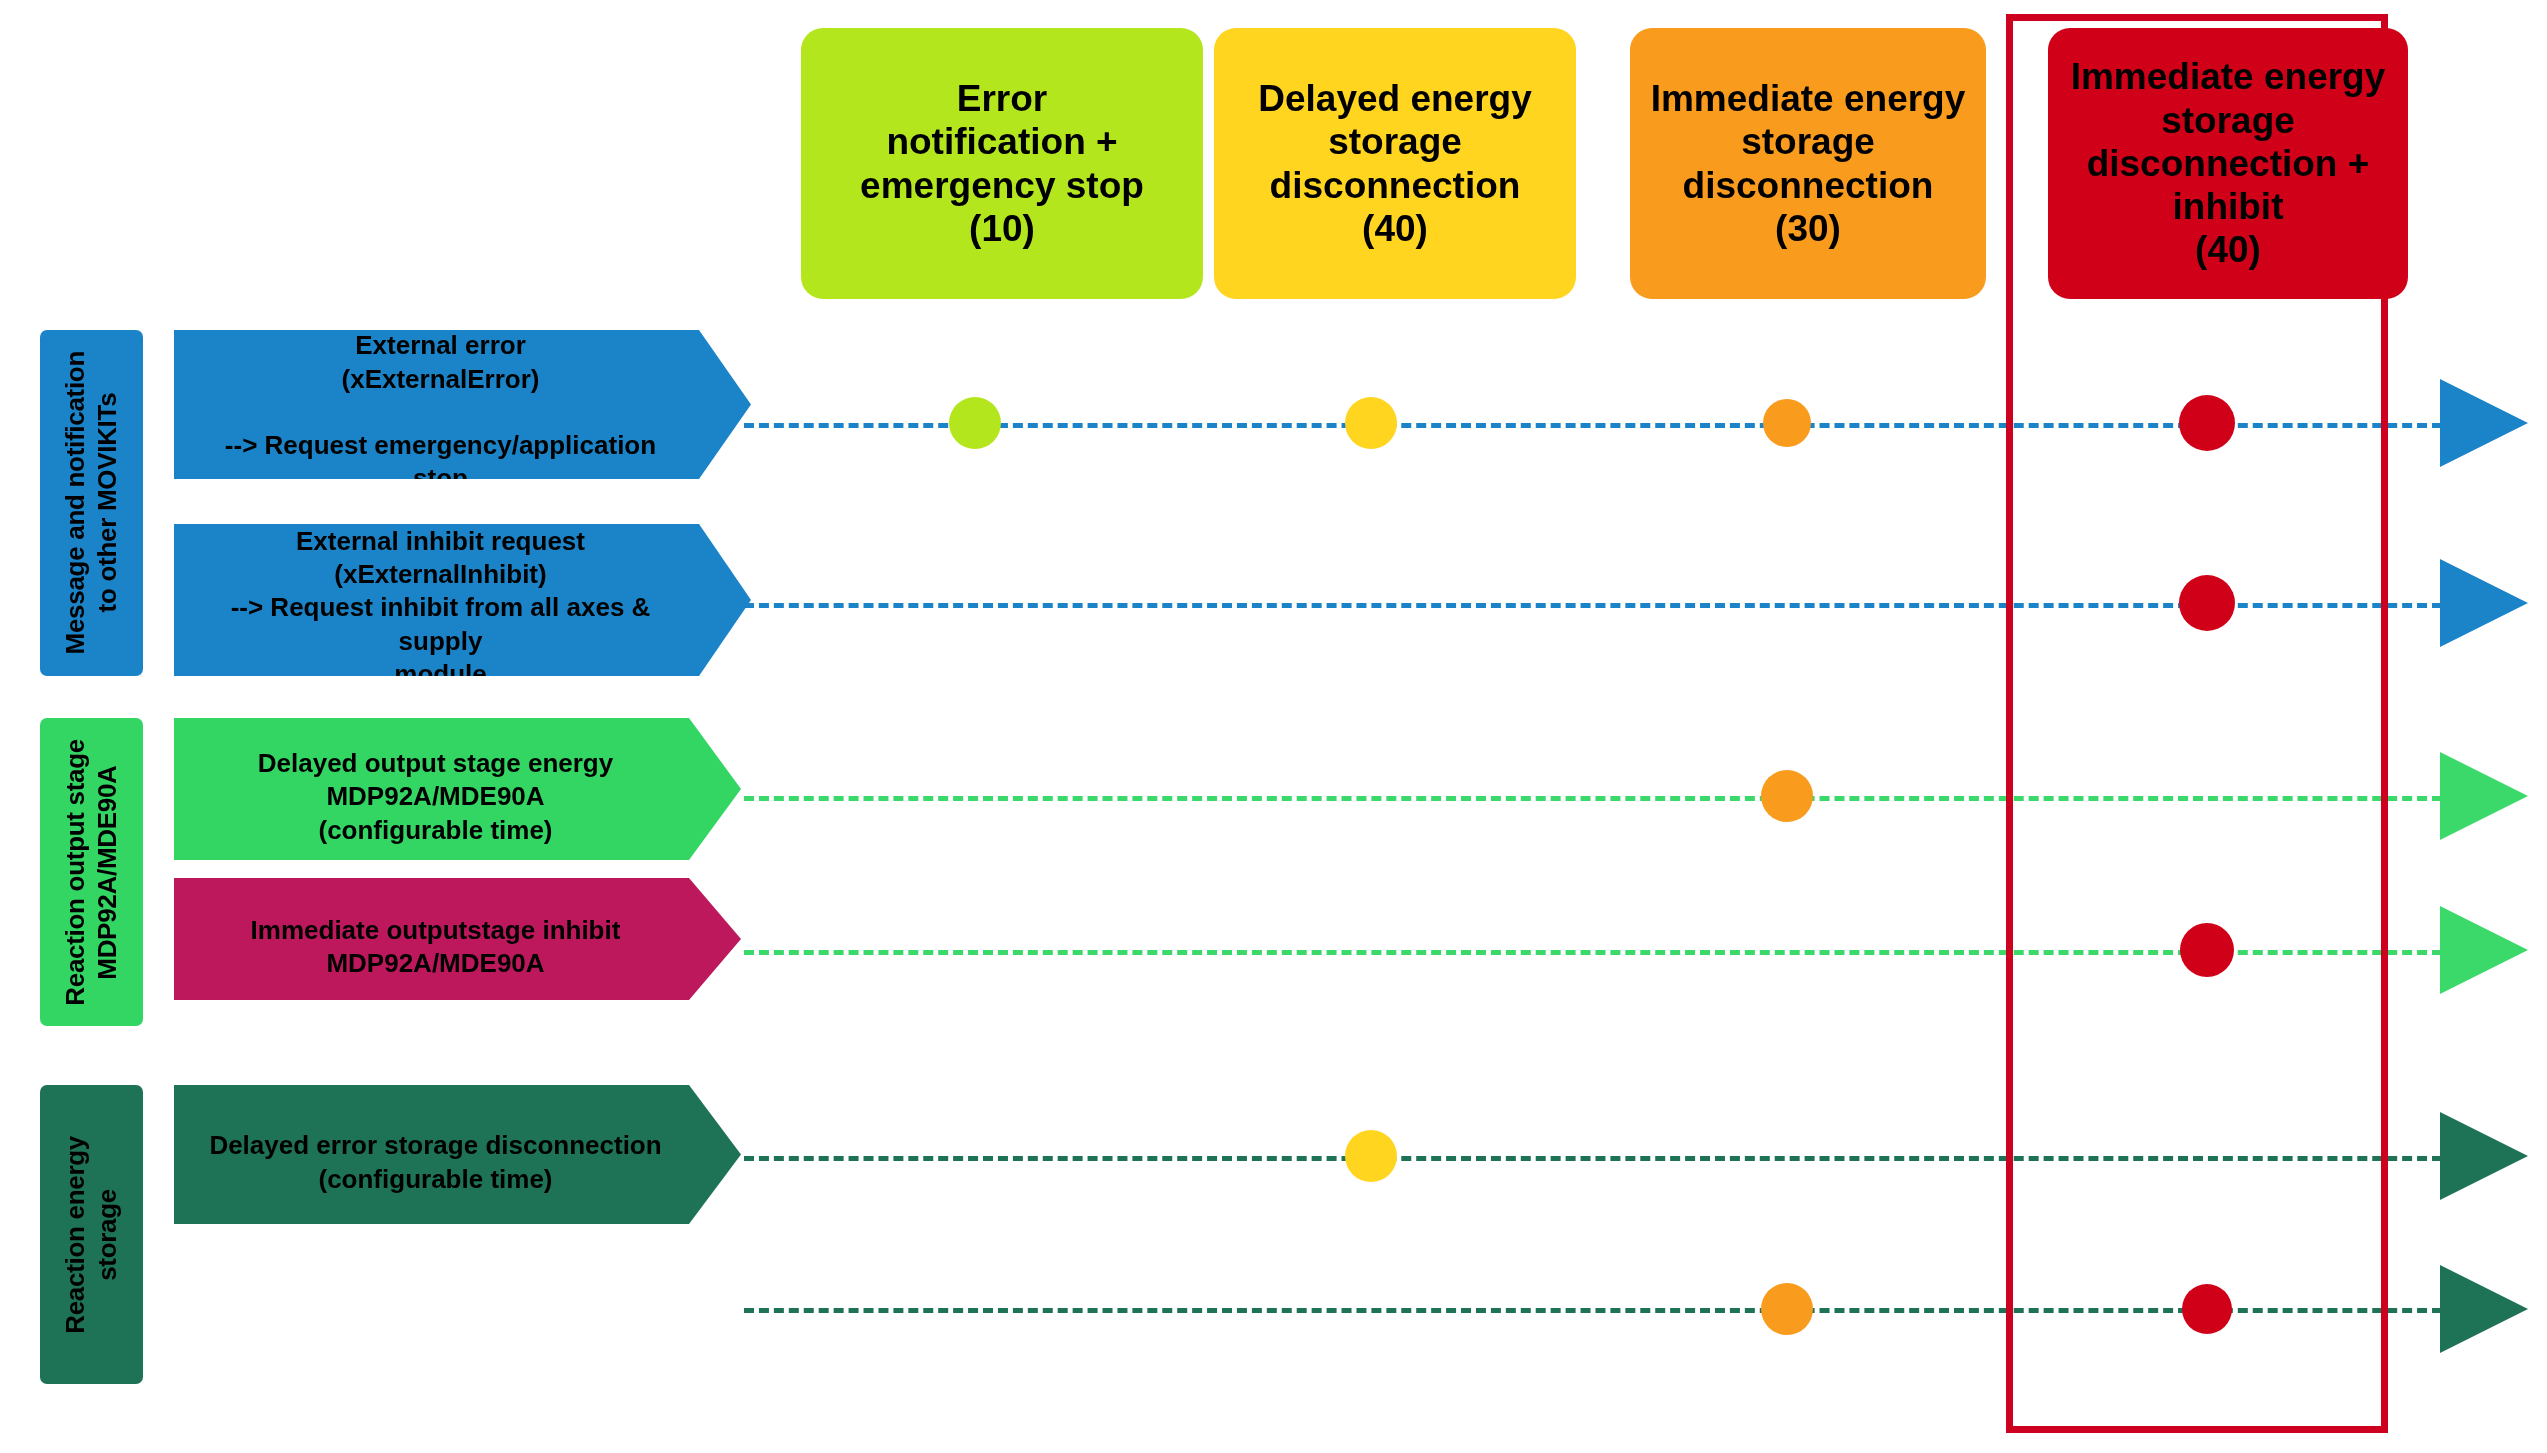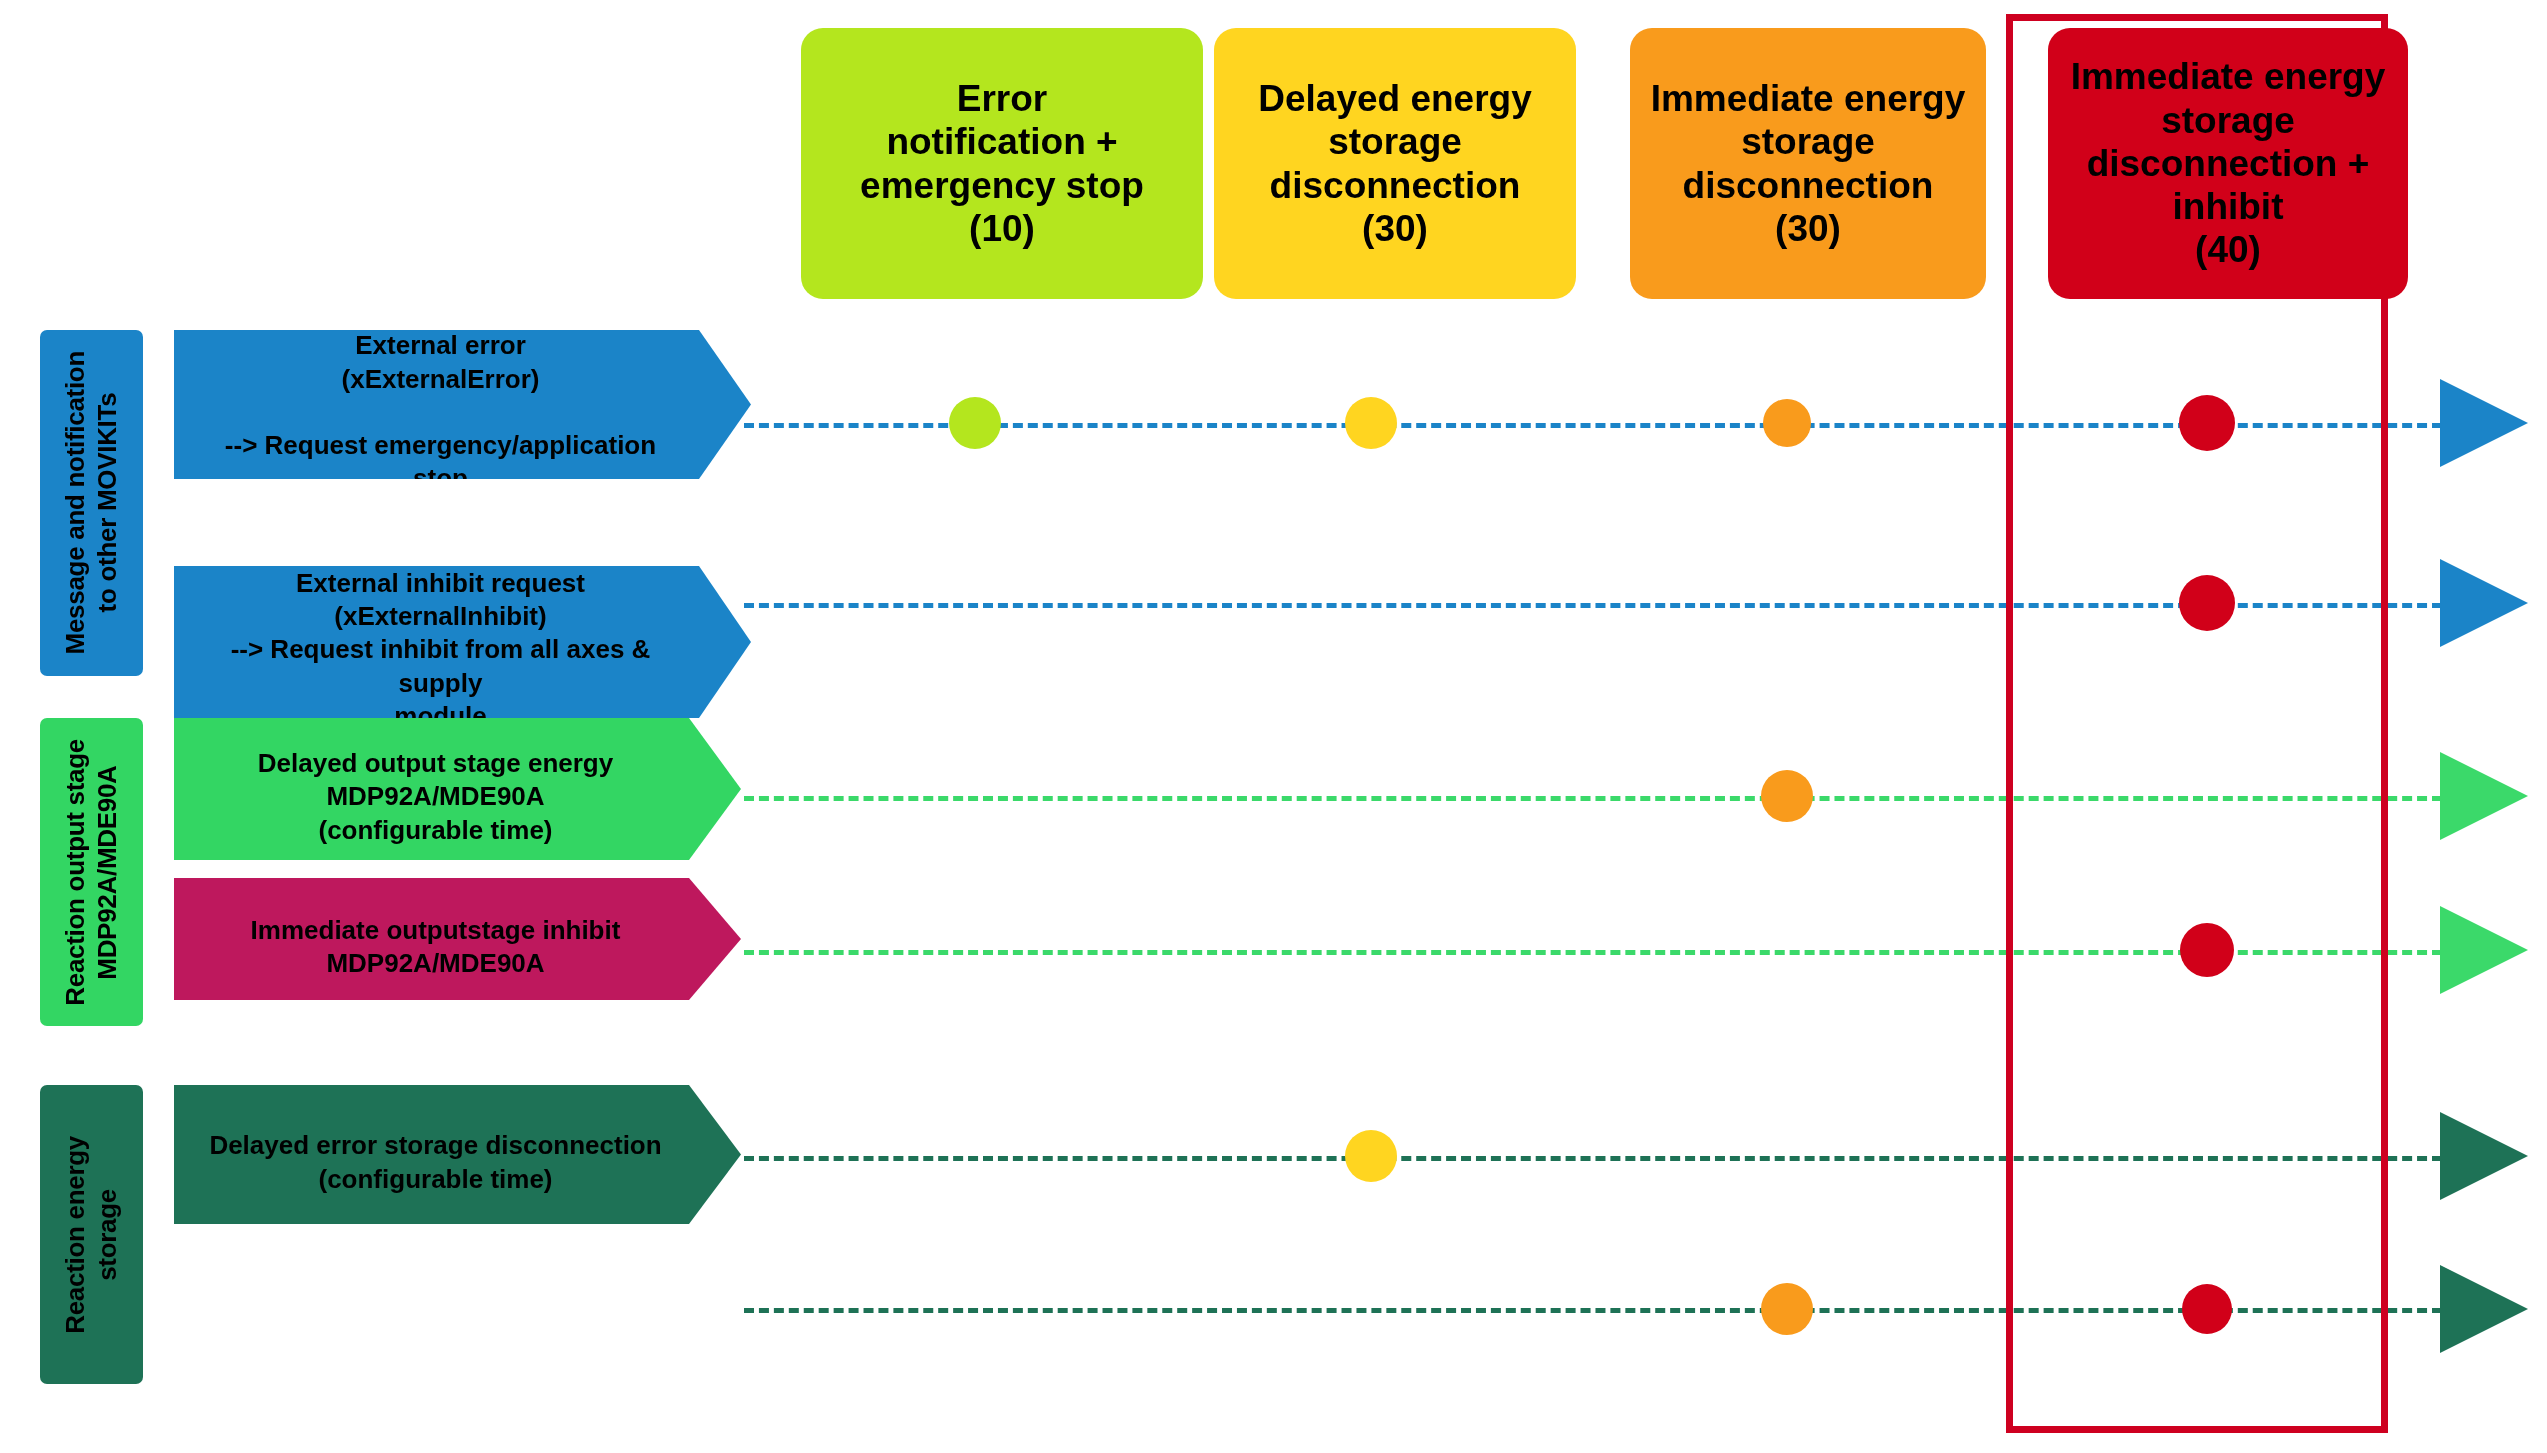--- a/index.html
+++ b/index.html
@@ -52,21 +52,21 @@
 (xExternalError)
 
 --&gt; Request emergency/application stop</span>
     </div>
     <div class="dot" style="left: 949px; top: 397px; width: 52px; height: 52px; background: rgb(180, 230, 30);"></div>
     <div class="dot" style="left: 1345px; top: 397px; width: 52px; height: 52px; background: rgb(255, 213, 32);"></div>
     <div class="dot" style="left: 1763px; top: 399px; width: 48px; height: 48px; background: rgb(249, 155, 28);"></div>
     <div class="dot" style="left: 2179px; top: 395px; width: 56px; height: 56px; background: rgb(209, 0, 25);"></div>
     <div class="conn" style="left: 744px; top: 603px; width: 1698px; border-top-color: rgb(27, 132, 200);"></div>
     <div class="endarrow" style="left: 2440px; top: 559px; background: rgb(27, 132, 200);"></div>
-    <div class="chev" style="left: 174px; top: 524px; width: 577px; height: 152px; background: rgb(27, 132, 200); margin-top: 42px;">
+    <div class="chev" style="left: 174px; top: 524px; width: 577px; height: 152px; background: rgb(27, 132, 200);">
       <span class="txt">External inhibit request
 (xExternalInhibit)
 --&gt; Request inhibit from all axes &amp; supply
 module</span>
     </div>
     <div class="dot" style="left: 2179px; top: 575px; width: 56px; height: 56px; background: rgb(209, 0, 25);"></div>
     <div class="conn" style="left: 744px; top: 796px; width: 1698px; border-top-color: rgb(59, 217, 106);"></div>
     <div class="endarrow" style="left: 2440px; top: 752px; background: rgb(59, 217, 106);"></div>
     <div class="chev" style="left: 174px; top: 718px; width: 567px; height: 142px; background: rgb(51, 214, 99);">
       <span class="txt">Delayed output stage energy
@@ -105,21 +105,21 @@
 storage</span>
     </div>
     <div class="highlight-frame" style="left: 2006px; top: 14px; width: 368px; height: 1405px; border-color: rgb(206, 0, 32);"></div>
     <div class="cond-box" style="left: 801px; top: 28px; width: 402px; height: 271px; background: rgb(180, 230, 30); white-space: pre-line;">Error
 notification +
 emergency stop
 (10)</div>
     <div class="cond-box" style="left: 1214px; top: 28px; width: 362px; height: 271px; background: rgb(255, 213, 32); white-space: pre-line;">Delayed energy
 storage
 disconnection
-(30)</div>
+(40)</div>
     <div class="cond-box" style="left: 1630px; top: 28px; width: 356px; height: 271px; background: rgb(249, 155, 28); white-space: pre-line;">Immediate energy
 storage
 disconnection
 (30)</div>
     <div class="cond-box" style="left: 2048px; top: 28px; width: 360px; height: 271px; background: rgb(209, 0, 25); white-space: pre-line;">Immediate energy
 storage
 disconnection +
 inhibit
 (40)</div>
   </div>

